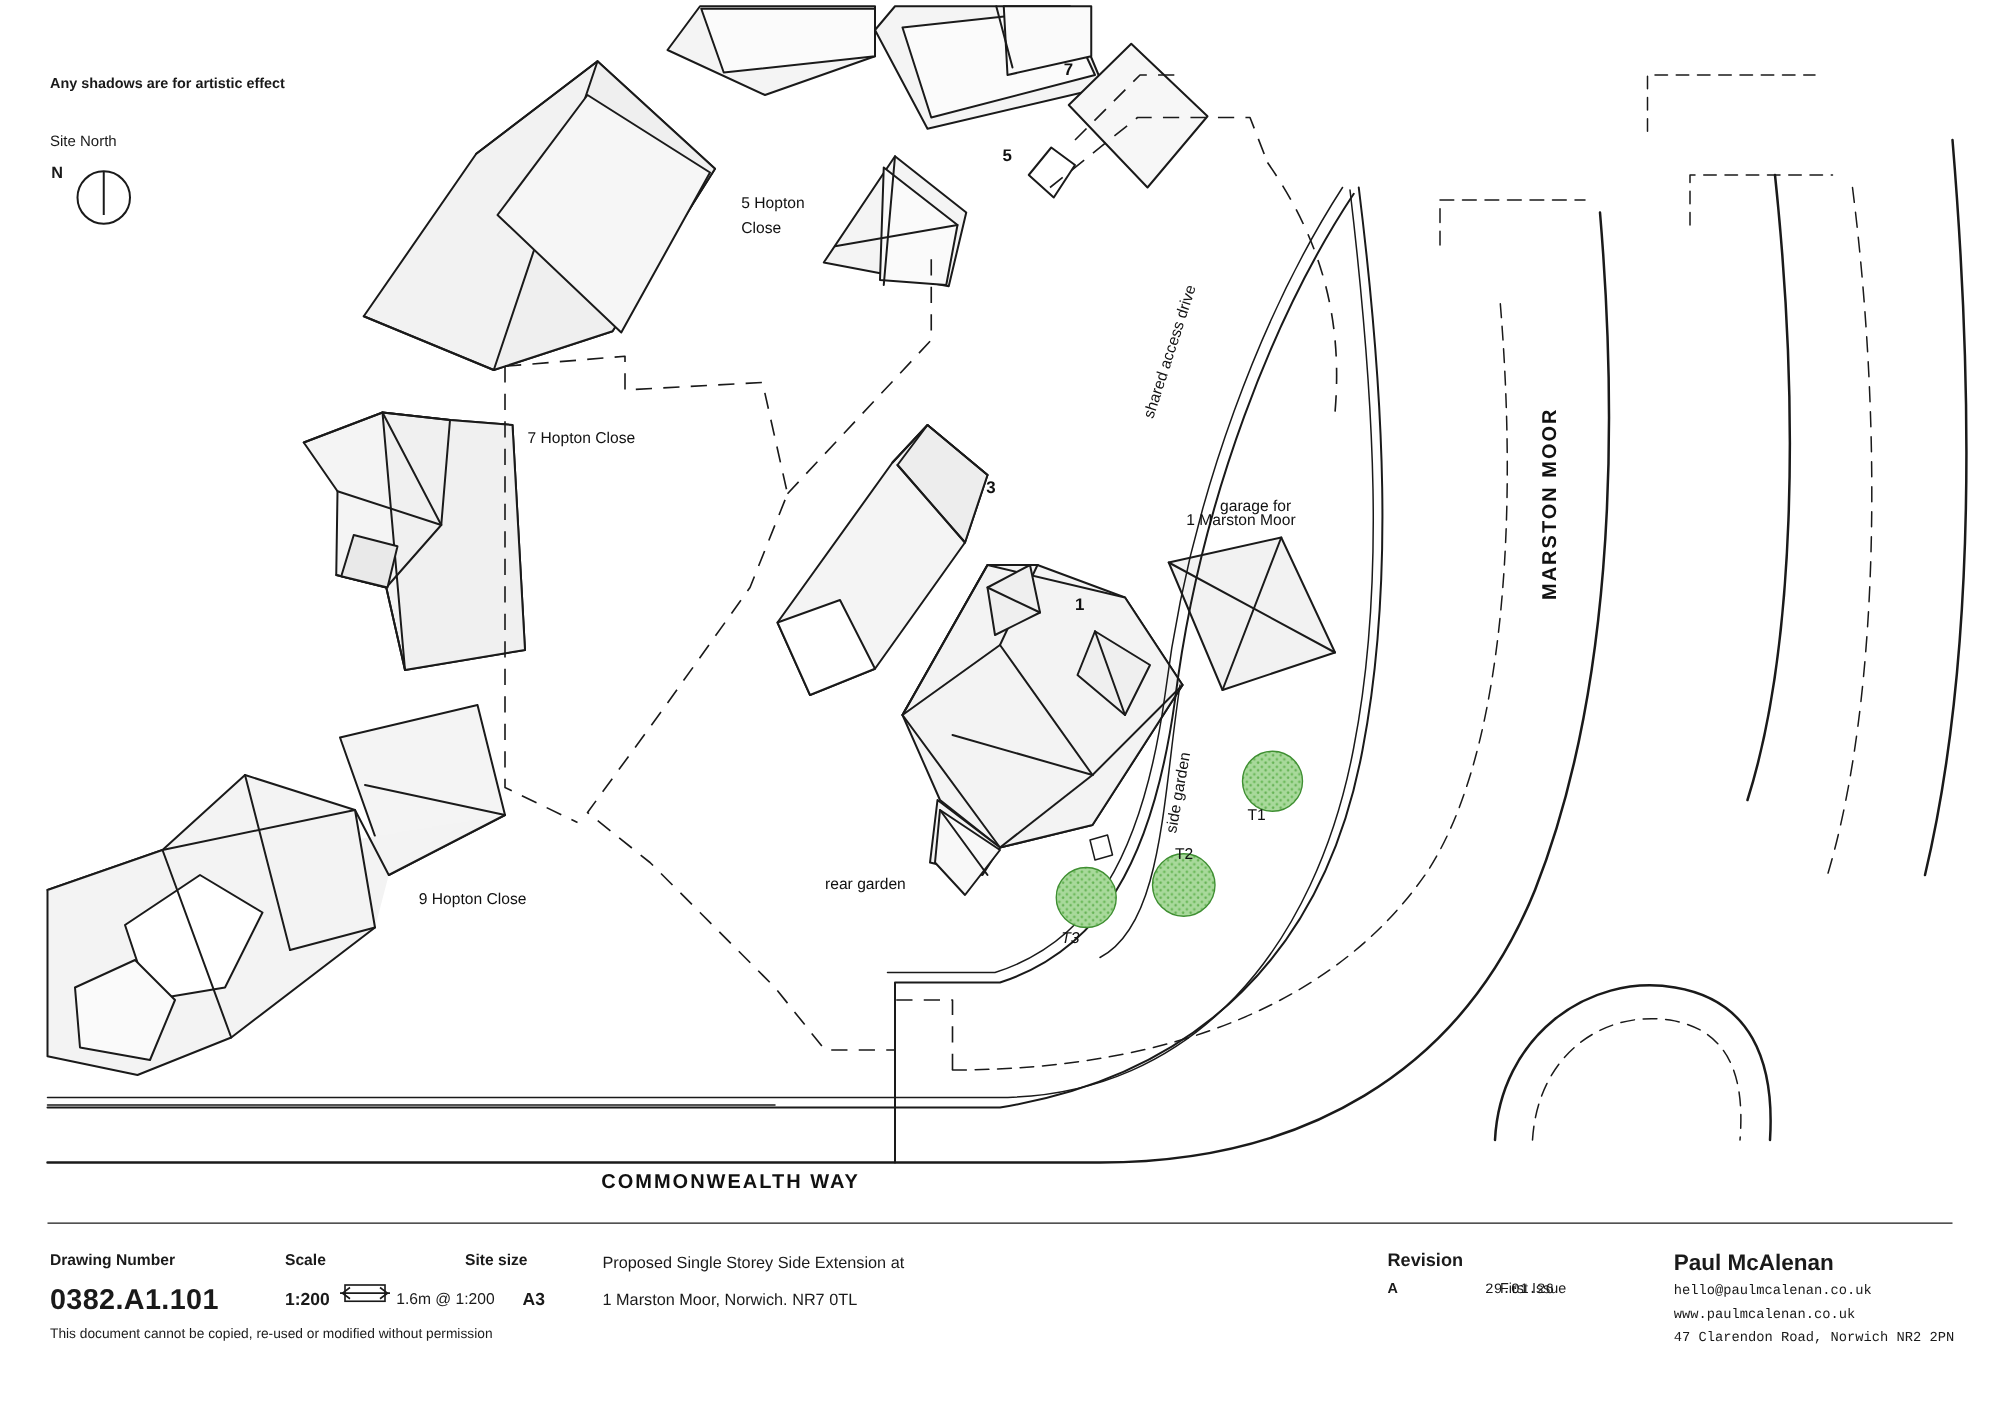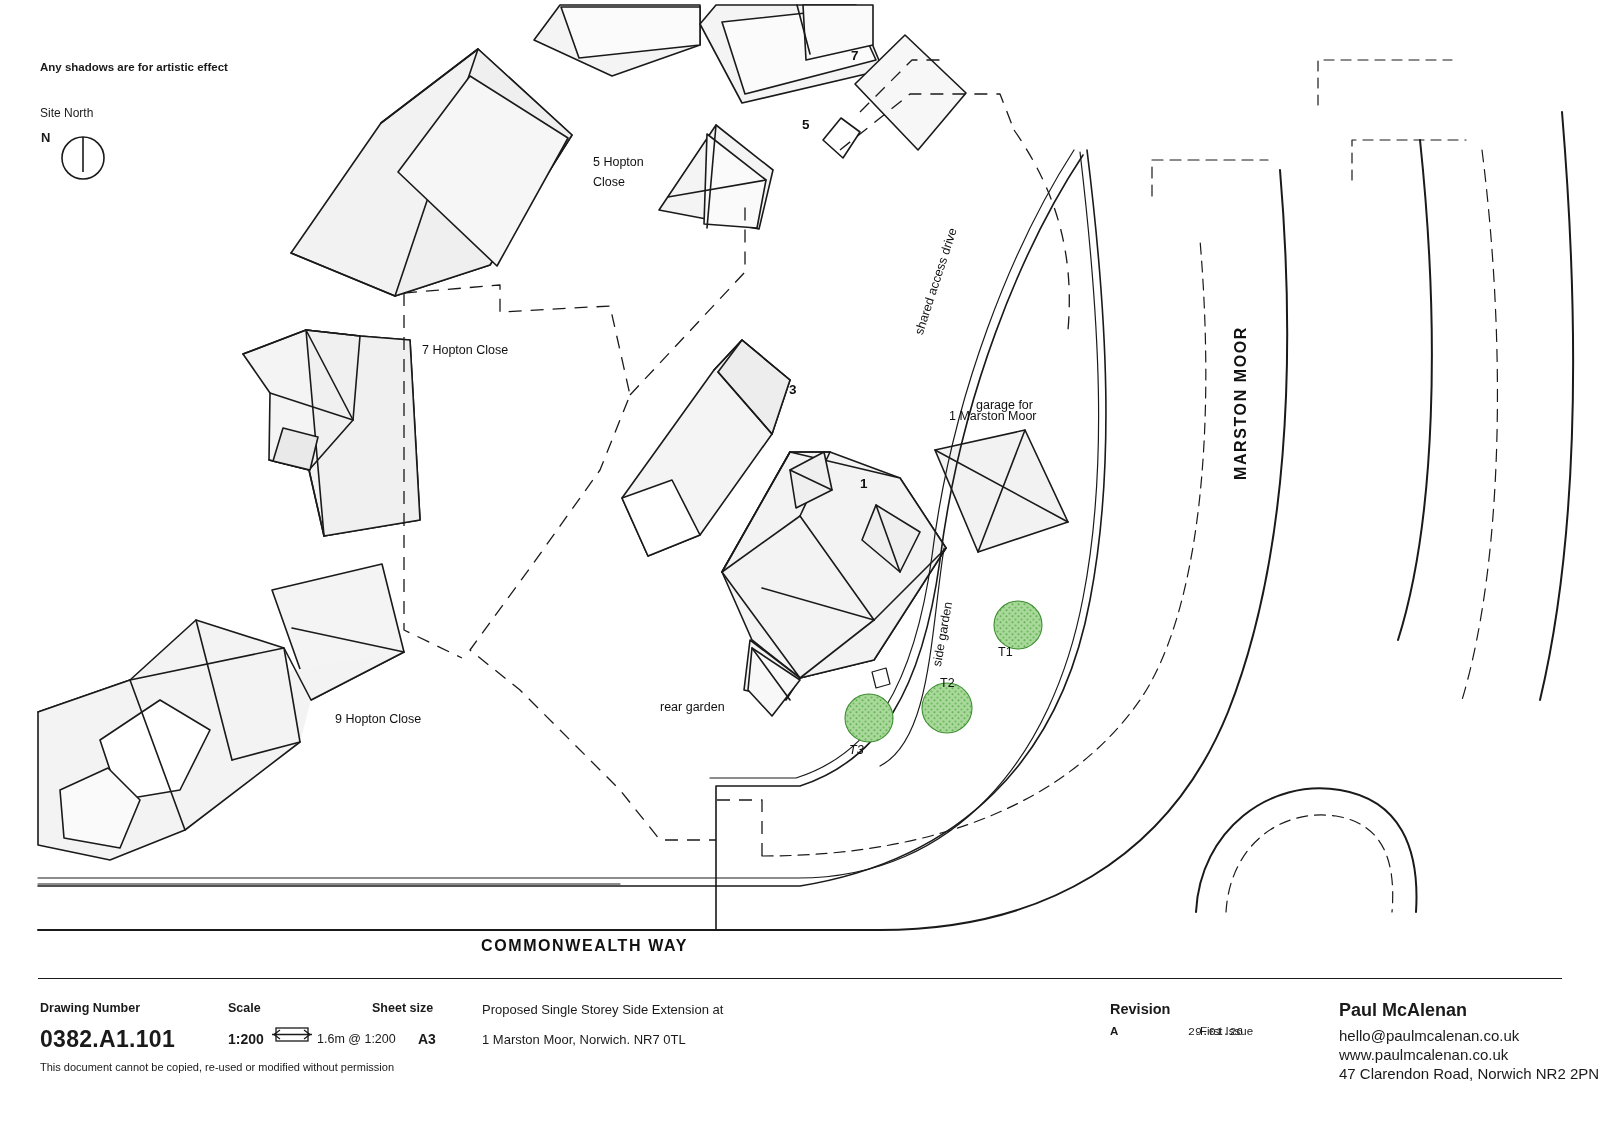--- a/index.html
+++ b/index.html
@@ -175,21 +175,22 @@
   .prname {
     position: absolute;
     left: 1339px;
     top: 1000px;
     font-size: 18px;
     font-weight: bold;
   }
   .prline {
     position: absolute;
     left: 1339px;
-    font-size: 15px;
+    font-size: 11px;
+    font-family: Liberation Mono, monospace;
   }
   .prline.l1 { top: 1027px; }
   .prline.l2 { top: 1046px; }
   .prline.l3 { top: 1065px; }
   svg { display: block; }
   #plan {
     position: absolute;
     left: 0; top: 0;
   }
 </style>
@@ -392,21 +393,21 @@
 
   <div class="footer-rule"></div>
 
   <div class="f-hdr" style="left:40px; top:1001px;">Drawing Number</div>
   <div class="dwgno">0382.A1.101</div>
 
   <div class="f-hdr" style="left:228px; top:1001px;">Scale</div>
   <div class="scaleval">1:200</div>
   <div class="scaletxt">1.6m @ 1:200</div>
 
-  <div class="f-hdr" style="left:372px; top:1001px;">Sheet size</div>
+  <div class="f-hdr" style="left:372px; top:1001px;">Site size</div>
   <div class="sheetsize">A3</div>
 
   <div class="discl">This document cannot be copied, re-used or modified without permission</div>
 
   <div class="proj1">Proposed Single Storey Side Extension at</div>
   <div class="proj2">1 Marston Moor, Norwich. NR7 0TL</div>
 
   <div class="revhdr">Revision</div>
   <div class="reva">A</div>
   <div class="revdate">29.01.26</div>

